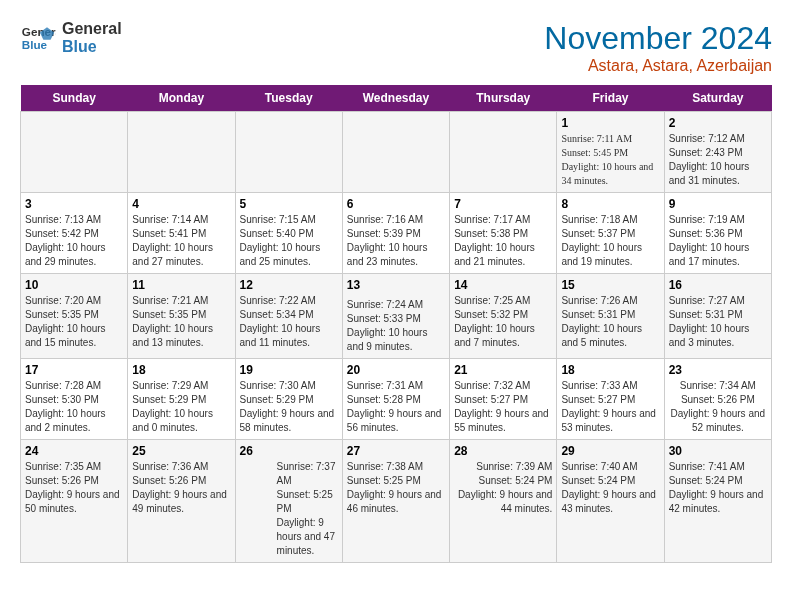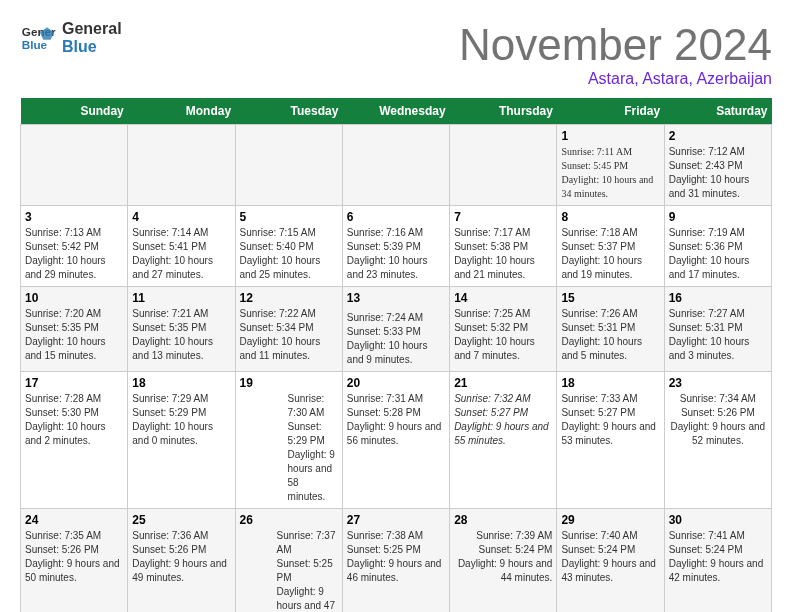--- a/index.html
+++ b/index.html
@@ -22,38 +22,38 @@
       gap: 6px;
     }
     .logo-icon {
       width: 36px;
       height: 36px;
     }
     .title-block {
       text-align: right;
     }
     .month-title {
-      font-size: 44px;
+      font-size: 32px;
       font-weight: normal;
-      color: #737373;
+      color: #0369a1;
     }
     .location {
       font-size: 16px;
-      color: #6d28d9;
+      color: #c2410c;
     }
     table {
       width: 100%;
       border-collapse: collapse;
       font-size: 11px;
     }
     thead th {
-      background-color: #15803d;
+      background-color: #701a75;
       color: #fff;
       padding: 6px 4px;
-      text-align: right;
+      text-align: center;
       font-size: 12px;
       font-weight: bold;
     }
     tbody td {
       border: 1px solid #ccc;
       vertical-align: top;
       padding: 4px;
       width: calc(100% / 7);
       min-height: 80px;
       height: 80px;
@@ -224,33 +224,33 @@
 Daylight: 10 hours and 2 minutes.</div>
         </td>
         <td>
           <div class="day-num">18</div>
           <div class="day-info" style="white-space: pre-line;">Sunrise: 7:29 AM
 Sunset: 5:29 PM
 Daylight: 10 hours and 0 minutes.</div>
         </td>
         <td>
           <div class="day-num">19</div>
-          <div class="day-info" style="white-space: pre-line; margin-left: 48px;">Sunrise: 7:30 AM
+          <div class="day-info" style="white-space: pre-line;">Sunrise: 7:30 AM
 Sunset: 5:29 PM
 Daylight: 9 hours and 58 minutes.</div>
         </td>
         <td>
           <div class="day-num">20</div>
           <div class="day-info" style="white-space: pre-line;">Sunrise: 7:31 AM
 Sunset: 5:28 PM
 Daylight: 9 hours and 56 minutes.</div>
         </td>
         <td>
           <div class="day-num">21</div>
-          <div class="day-info" style="white-space: pre-line; font-style: italic;">Sunrise: 7:32 AM
+          <div class="day-info" style="white-space: pre-line;">Sunrise: 7:32 AM
 Sunset: 5:27 PM
 Daylight: 9 hours and 55 minutes.</div>
         </td>
         <td>
           <div class="day-num">18</div>
           <div class="day-info" style="white-space: pre-line;">Sunrise: 7:33 AM
 Sunset: 5:27 PM
 Daylight: 9 hours and 53 minutes.</div>
         </td>
         <td>

